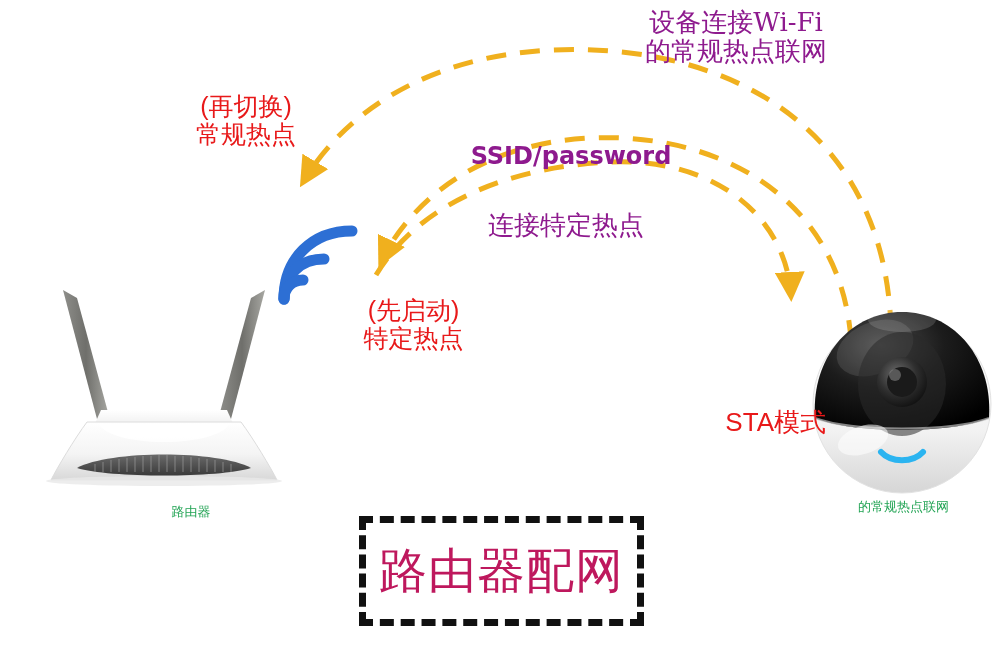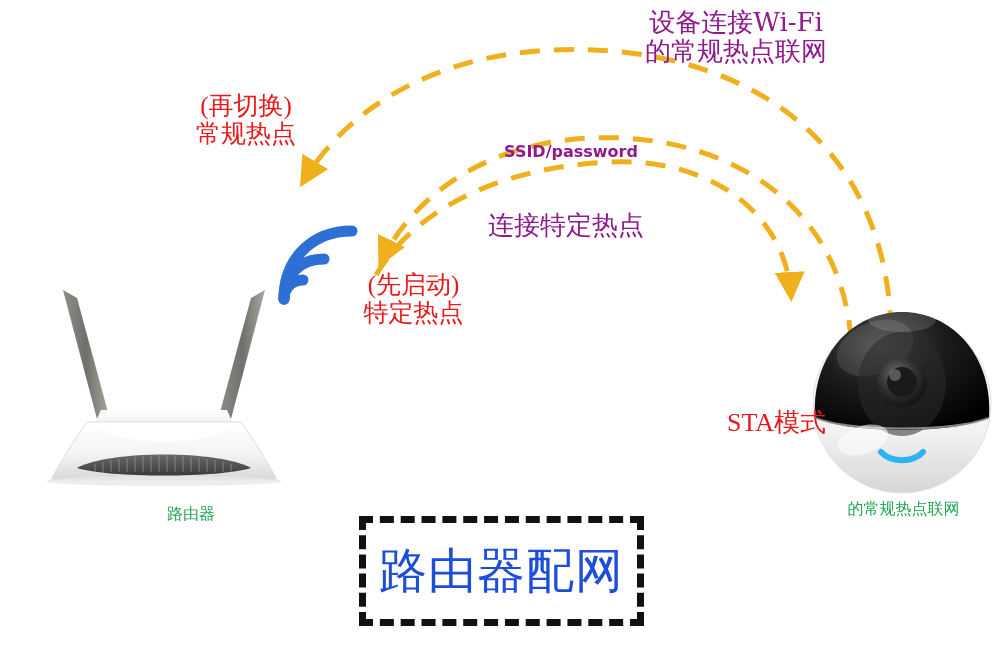--- a/index.html
+++ b/index.html
@@ -25,41 +25,41 @@
     width: 992px;
     height: 665px;
   }
   .lbl {
     position: absolute;
     white-space: pre;
     line-height: 1.12;
   }
   .lbl-red {
     color: #e8191a;
-    font-family: Liberation Serif, serif;
+    font-family: Liberation Sans, sans-serif;
     font-size: 25px;
     text-align: center;
   }
   .lbl-purple-serif {
     color: #8e1a8e;
     font-family: "DejaVu Serif", "Liberation Serif", serif;
     font-size: 26px;
     text-align: center;
   }
   .lbl-purple-sans {
     color: #8e1a8e;
     font-family: "DejaVu Sans", "Liberation Sans", sans-serif;
-    font-size: 16px;
+    font-size: 24px;
     font-weight: bold;
     text-align: center;
   }
   .lbl-green {
     color: #23a455;
     font-family: "DejaVu Serif", "Liberation Serif", serif;
-    font-size: 16px;
+    font-size: 13px;
     text-align: center;
   }
   #top-note {
     left: 560px;
     top: 8px;
     width: 290px;
   }
   #router-mode-note {
     left: 120px;
     top: 92px;
@@ -70,21 +70,21 @@
     top: 143px;
     width: 220px;
   }
   #connect-note {
     left: 420px;
     top: 211px;
     width: 230px;
   }
   #ap-note {
     left: 295px;
-    top: 271px;
+    top: 296px;
     width: 175px;
   }
   #sta-note {
     left: 645px;
     top: 408px;
     width: 150px;
     font-size: 26px;
     text-align: right;
   }
   #router-caption {
@@ -105,21 +105,21 @@
     height: 110px;
     border: 7px dashed #111111;
     box-sizing: border-box;
     display: flex;
     align-items: center;
     justify-content: center;
   }
   #title-box-text {
     font-family: "DejaVu Serif", "Liberation Serif", serif;
     font-size: 48px;
-    color: #1d4ed8;
+    color: #be185d;
     letter-spacing: 1px;
     white-space: pre;
   }
   .device {
     position: absolute;
   }
   #router-device {
     left: 8px;
     top: 282px;
     width: 250px;

